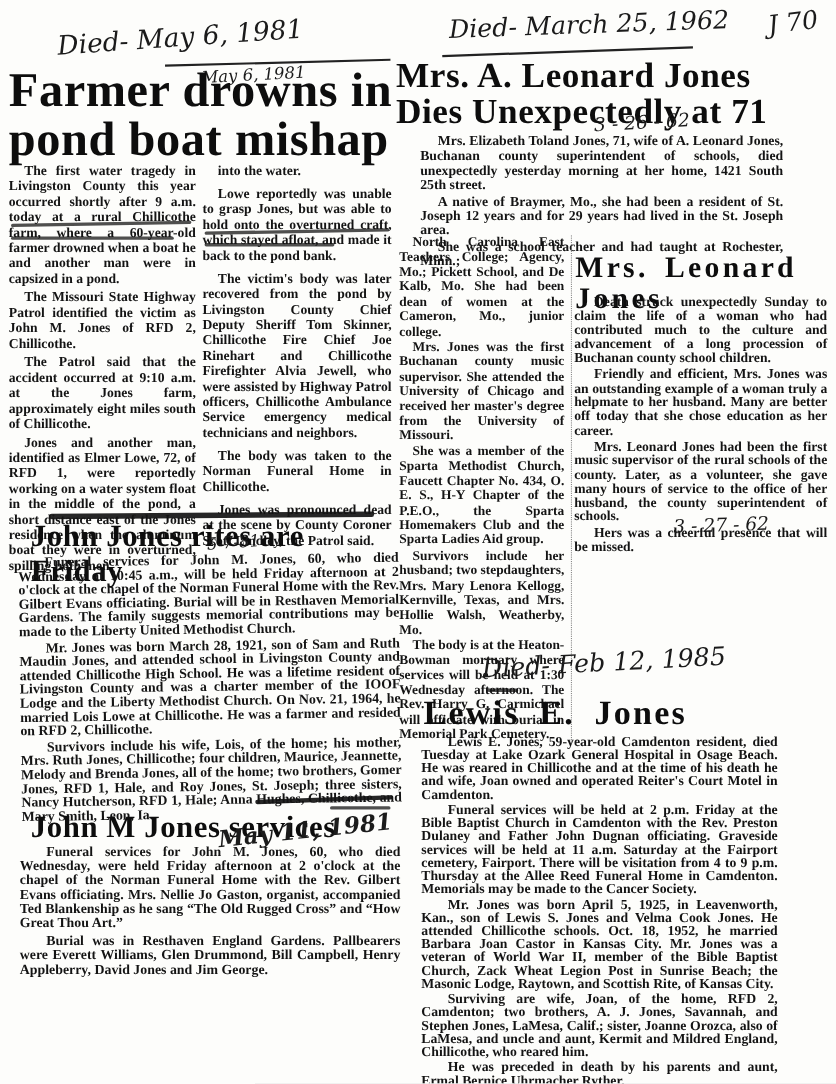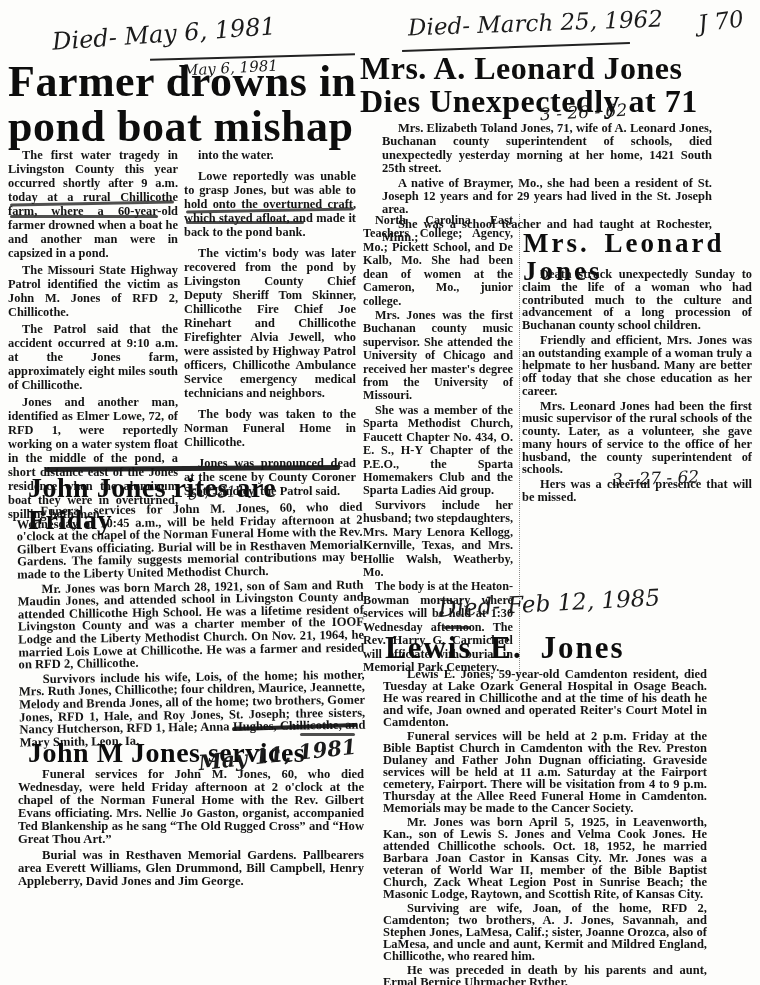--- a/index.html
+++ b/index.html
@@ -93,21 +93,21 @@
   <div class="abs smudge" style="left:232px;top:725px;width:125px;height:4px;transform:rotate(-2deg);"></div>
   <div class="abs smudge light" style="left:300px;top:733px;width:55px;height:3px;"></div>
 
   <div class="abs" style="left:28px;top:737px;width:332px;">
     <div class="hl-mid" style="font-size:28px;">John M Jones services</div>
   </div>
   <div class="abs hw" style="left:198px;top:742px;font-size:21px;transform:rotate(-6deg);font-weight:bold;">May 11, 1981</div>
 
   <div class="abs news services-body" style="left:18px;top:768px;width:346px;">
     <p>Funeral services for John M. Jones, 60, who died Wednesday, were held Friday afternoon at 2 o'clock at the chapel of the Norman Funeral Home with the Rev. Gilbert Evans officiating. Mrs. Nellie Jo Gaston, organist, accompanied Ted Blankenship as he sang “The Old Rugged Cross” and “How Great Thou Art.”</p>
-    <p>Burial was in Resthaven Memorial Gardens. Pallbearers area Everett Williams, Glen Drummond, Bill Campbell, Henry Appleberry, David Jones and Jim George.</p>
+    <p>Burial was in Resthaven England Gardens. Pallbearers were Everett Williams, Glen Drummond, Bill Campbell, Henry Appleberry, David Jones and Jim George.</p>
   </div>
 
   <div class="abs" style="left:360px;top:52px;width:340px;">
     <div class="hl-big" style="font-size:32px;">Mrs. A. Leonard Jones</div>
     <div class="hl-big" style="font-size:32px;">Dies Unexpectedly at 71</div>
   </div>
   <div class="abs hw" style="left:540px;top:102px;font-size:17px;transform:rotate(-3deg);">3 - 26 - 62</div>
 
   <div class="abs news mrsa-wide" style="left:363px;top:122px;width:330px;">
     <p>Mrs. Elizabeth Toland Jones, 71, wife of A. Leonard Jones, Buchanan county superintendent of schools, died unexpectedly yesterday morning at her home, 1421 South 25th street.</p>

